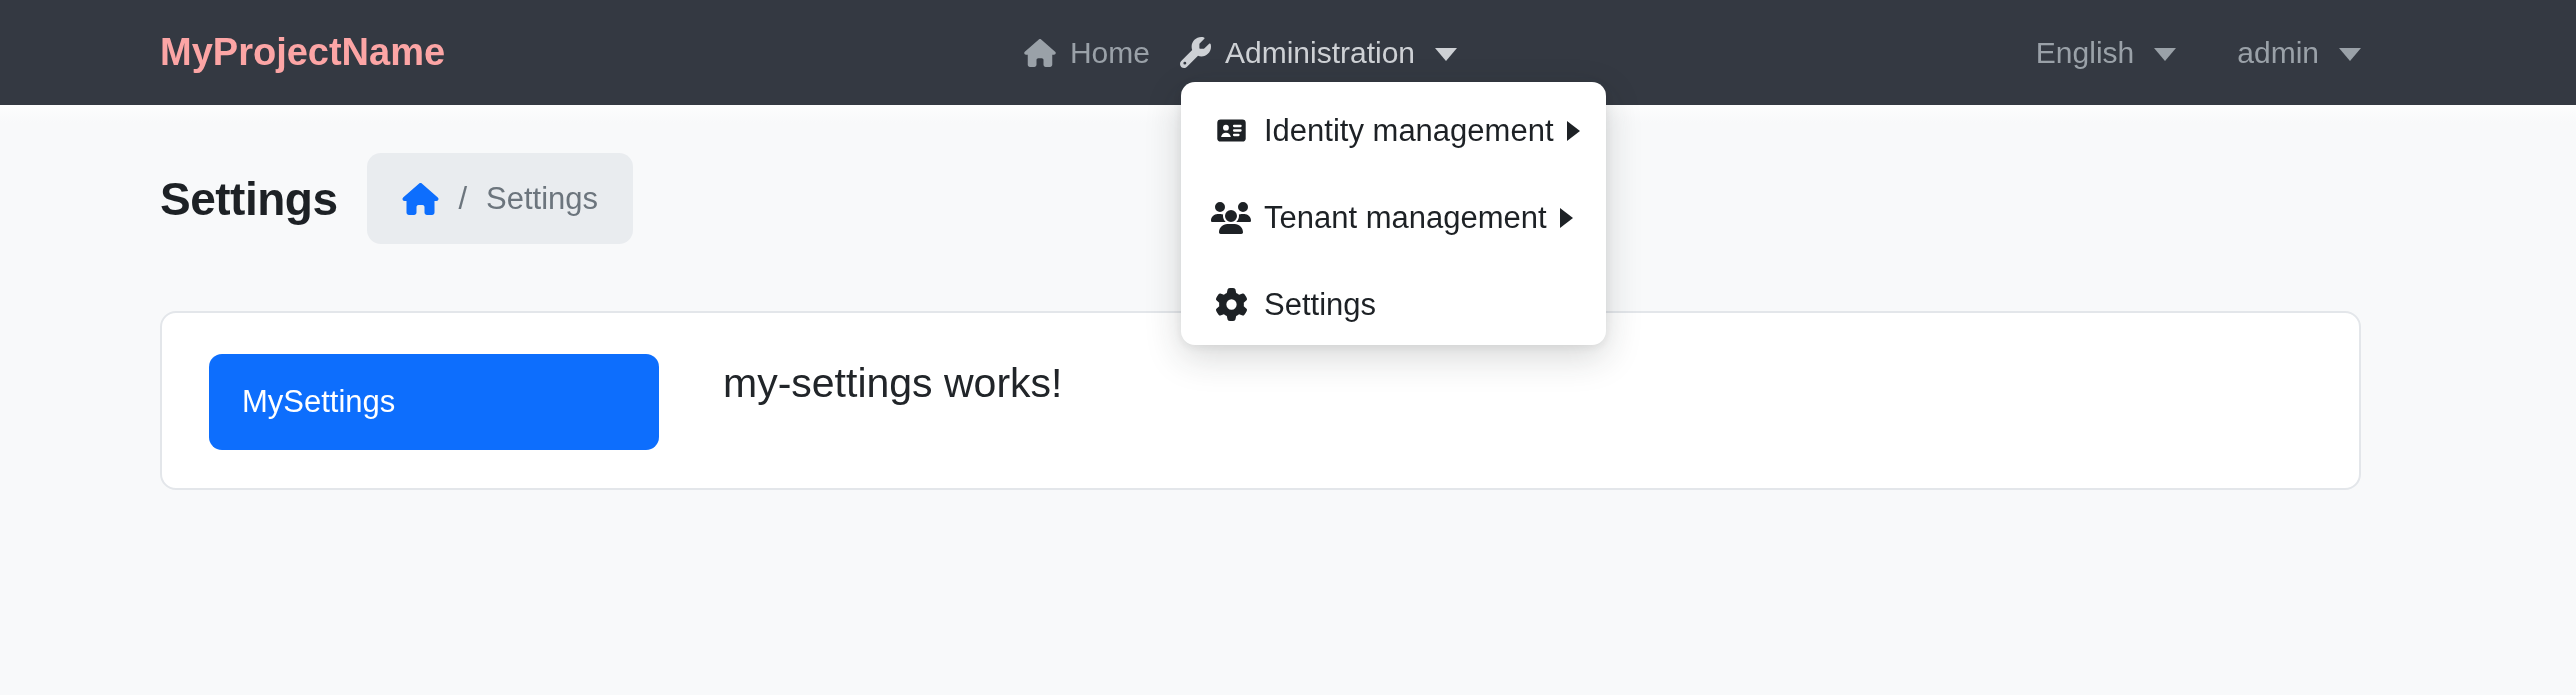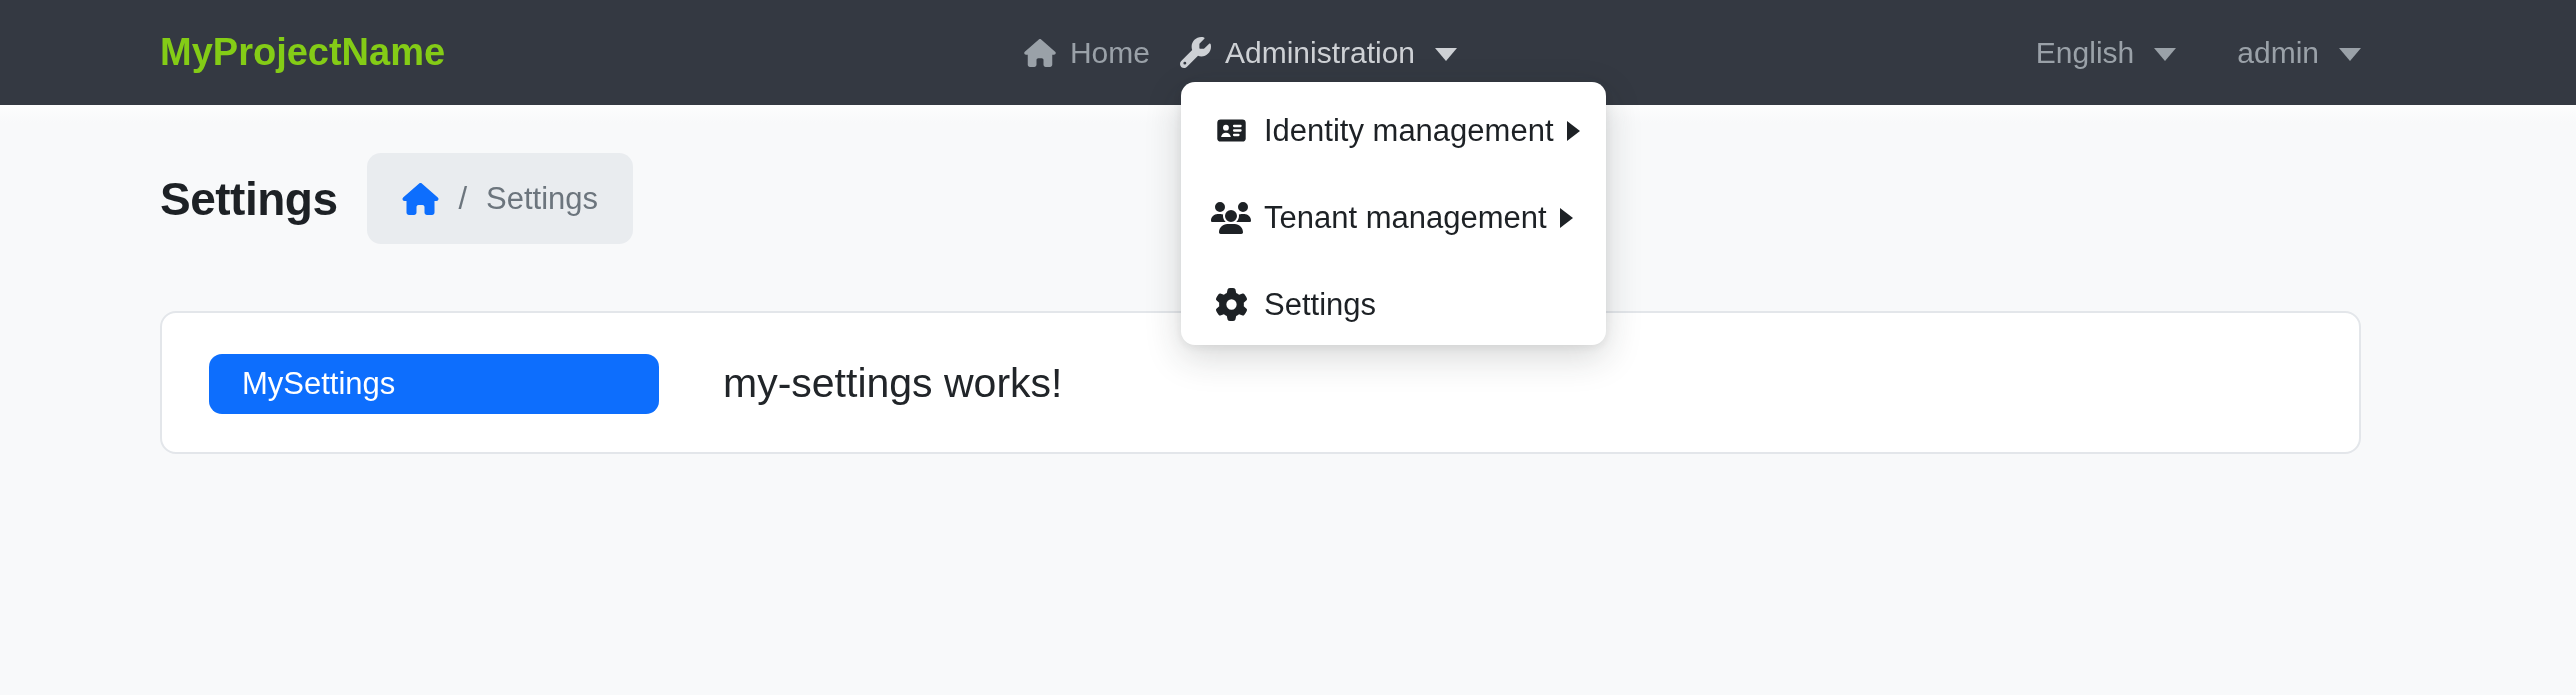--- a/index.html
+++ b/index.html
@@ -34,21 +34,21 @@
   }
   .navbar::after{ 
     content:"";
     position:absolute;
     left:0;right:0;top:105px;height:18px;
     background:linear-gradient(#ffffff, var(--page-bg));
     opacity:.7;
     pointer-events:none;
   }
   .brand{
-    color:#84cc16;
+    color:#fca5a5;
     font-size:38px;
     font-weight:700;
     text-decoration:none;
     white-space:nowrap;
   }
   .nav-center{
     margin:0 auto;
     display:flex;
     align-items:flex-start;
     gap:30px;
@@ -142,21 +142,21 @@
     margin-top:67px;
     background:#ffffff;
     border:2px solid var(--card-border);
     border-radius:16px;
     padding:41px 47px 38px;
     display:flex;
     align-items:flex-start;
   }
   .tab-button{
     width:450px;
-    height:60px;
+    height:96px;
     background:var(--primary);
     border:none;
     border-radius:13px;
     color:#ffffff;
     font-family:inherit;
     font-size:31px;
     display:flex;
     align-items:center;
     padding-left:33px;
     cursor:pointer;

